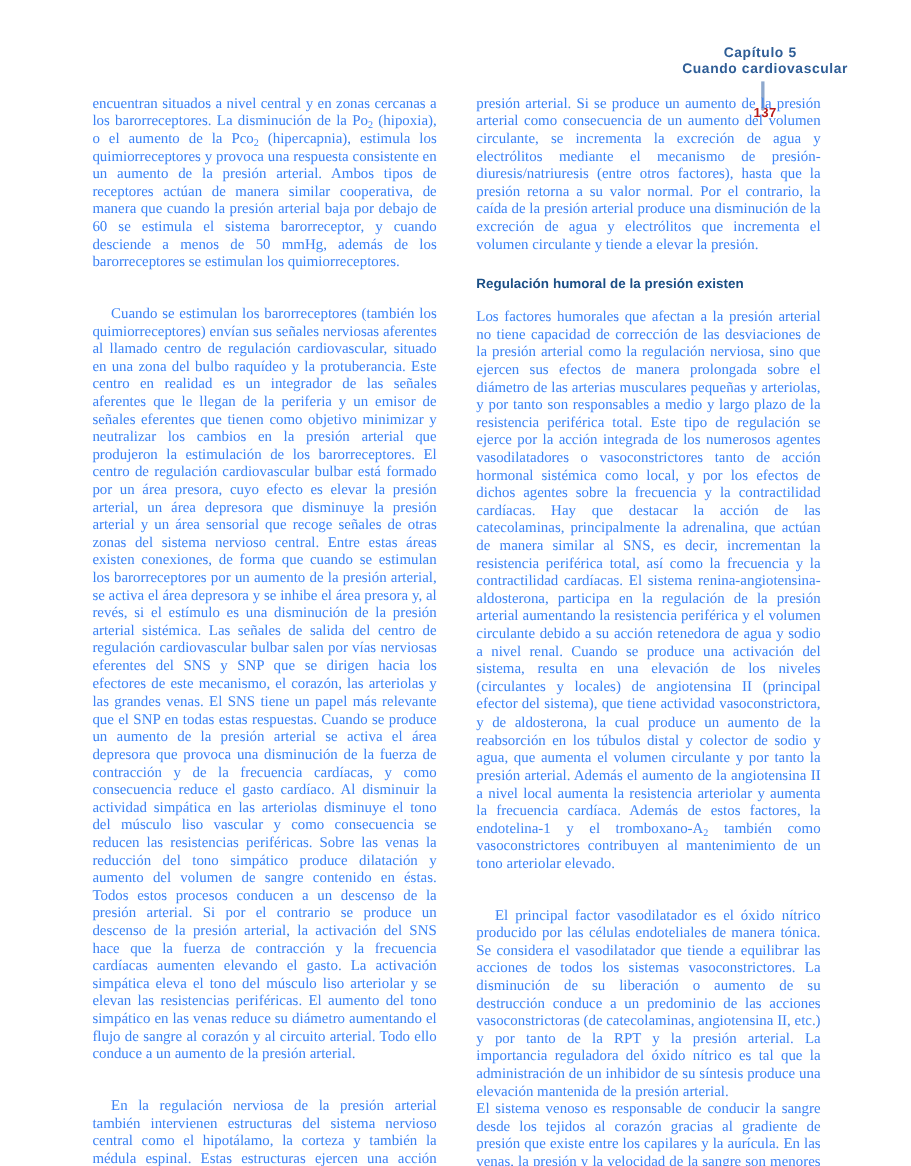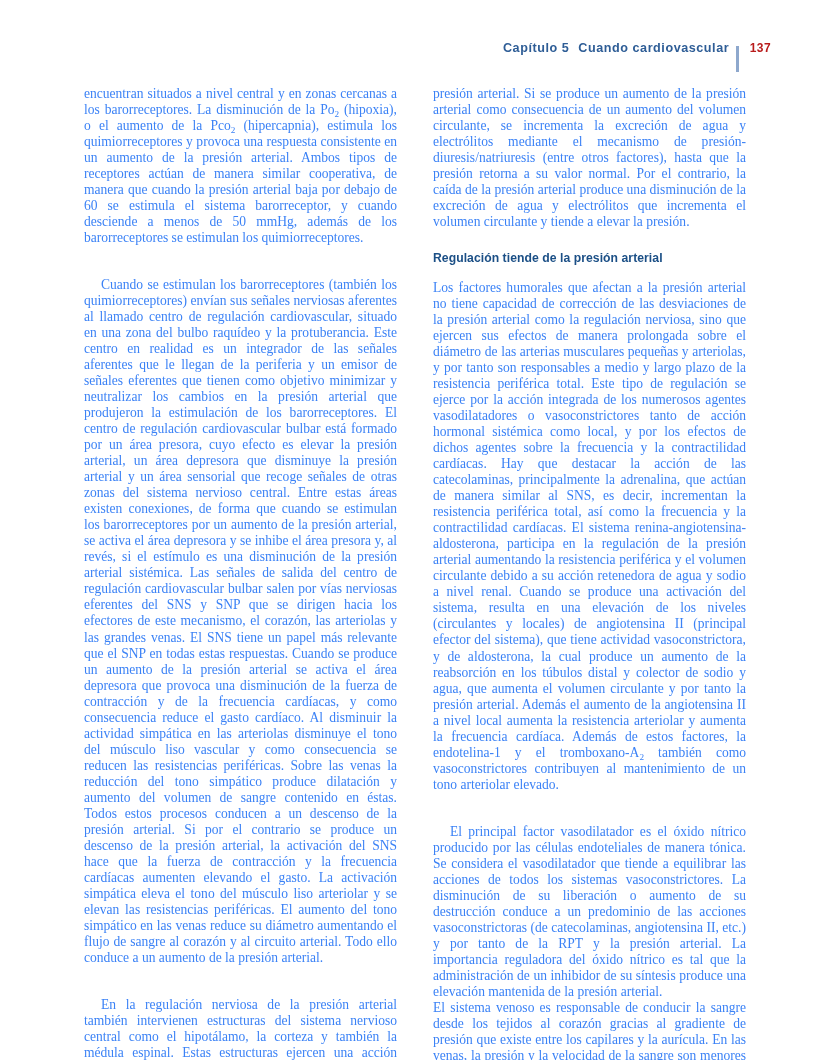--- a/index.html
+++ b/index.html
@@ -22,23 +22,24 @@
     height: 1060px;
     background: #ffffff;
   }
 
   
   .running-head {
     position: absolute;
     right: 57px;
     top: 41px;
     display: flex;
-    align-items: flex-start;
+    align-items: center;
     gap: 0px;
     white-space: nowrap;
+    flex-direction: column;
   }
   .rh-title {
     font-family: "Liberation Sans", sans-serif;
     font-size: 12.6px;
     font-weight: 600;
     letter-spacing: 0.55px;
     color: #2e5d96;
   }
   .rh-chapter {
     margin-right: 9px;
@@ -135,21 +136,21 @@
       <p class="body indent">Cuando se estimulan los barorreceptores (también los quimiorreceptores) envían sus señales nerviosas aferentes al llamado centro de regulación cardiovascular, situado en una zona del bulbo raquídeo y la protuberancia. Este centro en realidad es un integrador de las señales aferentes que le llegan de la periferia y un emisor de señales eferentes que tienen como objetivo minimizar y neutralizar los cambios en la presión arterial que produjeron la estimulación de los barorreceptores. El centro de regulación cardiovascular bulbar está formado por un área presora, cuyo efecto es elevar la presión arterial, un área depresora que disminuye la presión arterial y un área sensorial que recoge señales de otras zonas del sistema nervioso central. Entre estas áreas existen conexiones, de forma que cuando se estimulan los barorreceptores por un aumento de la presión arterial, se activa el área depresora y se inhibe el área presora y, al revés, si el estímulo es una disminución de la presión arterial sistémica. Las señales de salida del centro de regulación cardiovascular bulbar salen por vías nerviosas eferentes del SNS y SNP que se dirigen hacia los efectores de este mecanismo, el corazón, las arteriolas y las grandes venas. El SNS tiene un papel más relevante que el SNP en todas estas respuestas. Cuando se produce un aumento de la presión arterial se activa el área depresora que provoca una disminución de la fuerza de contracción y de la frecuencia cardíacas, y como consecuencia reduce el gasto cardíaco. Al disminuir la actividad simpática en las arteriolas disminuye el tono del músculo liso vascular y como consecuencia se reducen las resistencias periféricas. Sobre las venas la reducción del tono simpático produce dilatación y aumento del volumen de sangre contenido en éstas. Todos estos procesos conducen a un descenso de la presión arterial. Si por el contrario se produce un descenso de la presión arterial, la activación del SNS hace que la fuerza de contracción y la frecuencia cardíacas aumenten elevando el gasto. La activación simpática eleva el tono del músculo liso arteriolar y se elevan las resistencias periféricas. El aumento del tono simpático en las venas reduce su diámetro aumentando el flujo de sangre al corazón y al circuito arterial. Todo ello conduce a un aumento de la presión arterial.</p>
 
       <p class="body indent">En la regulación nerviosa de la presión arterial también intervienen estructuras del sistema nervioso central como el hipotálamo, la corteza y también la médula espinal. Estas estructuras ejercen una acción integradora de señales externas (visuales, auditivas, emocionales) y modulan la actividad del centro cardiovascular bulbar.</p>
 
     </div>
 
     <div class="col">
 
       <p class="body">presión arterial. Si se produce un aumento de la presión arterial como consecuencia de un aumento del volumen circulante, se incrementa la excreción de agua y electrólitos mediante el mecanismo de presión-diuresis/natriuresis (entre otros factores), hasta que la presión retorna a su valor normal. Por el contrario, la caída de la presión arterial produce una disminución de la excreción de agua y electrólitos que incrementa el volumen circulante y tiende a elevar la presión.</p>
 
-      <h3 class="sub">Regulación tiende de la presión arterial</h3>
+      <h3 class="sub">Regulación humoral de la presión existen</h3>
 
       <p class="body"><span>Los factores humorales que afectan a la presión arterial no tiene capacidad de corrección de las desviaciones de la presión arterial como la regulación nerviosa, sino que ejercen sus efectos de manera prolongada sobre el diámetro de las arterias musculares pequeñas y arteriolas, y por tanto son responsables a medio y largo plazo de la resistencia periférica total. Este tipo de regulación se ejerce por la acción integrada de los numerosos agentes vasodilatadores o vasoconstrictores tanto de acción hormonal sistémica como local, y por los efectos de dichos agentes sobre la frecuencia y la contractilidad cardíacas. Hay que destacar la acción de las catecolaminas, principalmente la adrenalina, que actúan de manera similar al SNS, es decir, incrementan la resistencia periférica total, así como la frecuencia y la contractilidad cardíacas. El sistema renina-angiotensina-aldosterona, participa en la regulación de la presión arterial aumentando la resistencia periférica y el volumen circulante debido a su acción retenedora de agua y sodio a nivel renal. Cuando se produce una activación del sistema, resulta en una elevación de los niveles (circulantes y locales) de angiotensina II (principal efector del sistema), que tiene actividad vasoconstrictora, y de aldosterona, la cual produce un aumento de la reabsorción en los túbulos distal y colector de sodio y agua, que aumenta el volumen circulante y por tanto la presión arterial. Además el aumento de la angiotensina II a nivel local aumenta la resistencia arteriolar y aumenta la frecuencia cardíaca. Además de estos factores, la endotelina-1 y el tromboxano-A</span><sub>2</sub><span> también como vasoconstrictores contribuyen al mantenimiento de un tono arteriolar elevado.</span></p>
 
       <p class="body indent">El principal factor vasodilatador es el óxido nítrico producido por las células endoteliales de manera tónica. Se considera el vasodilatador que tiende a equilibrar las acciones de todos los sistemas vasoconstrictores. La disminución de su liberación o aumento de su destrucción conduce a un predominio de las acciones vasoconstrictoras (de catecolaminas, angiotensina II, etc.) y por tanto de la RPT y la presión arterial. La importancia reguladora del óxido nítrico es tal que la administración de un inhibidor de su síntesis produce una elevación mantenida de la presión arterial.</p>
 
 
       <p class="body">El sistema venoso es responsable de conducir la sangre desde los tejidos al corazón gracias al gradiente de presión que existe entre los capilares y la aurícula. En las venas, la presión y la velocidad de la sangre son menores que en el sistema arterial, las paredes son más delgadas y distensibles, por lo que poseen una gran ca-</p>
 
     </div>
 

